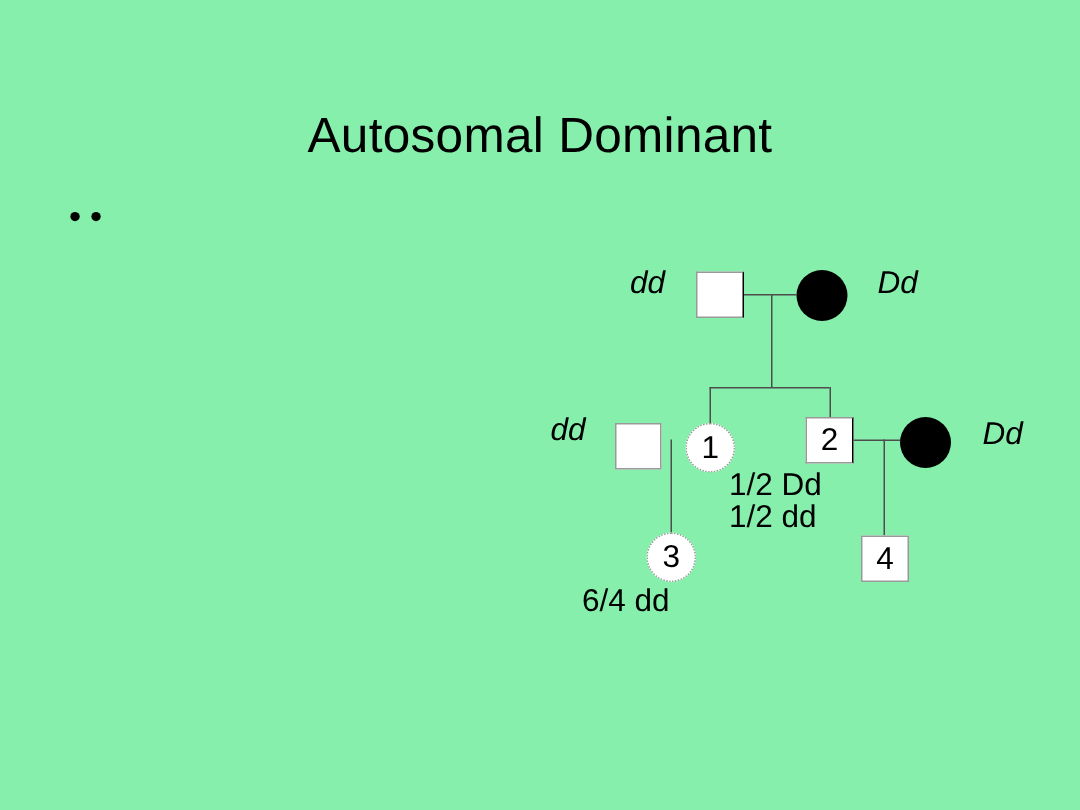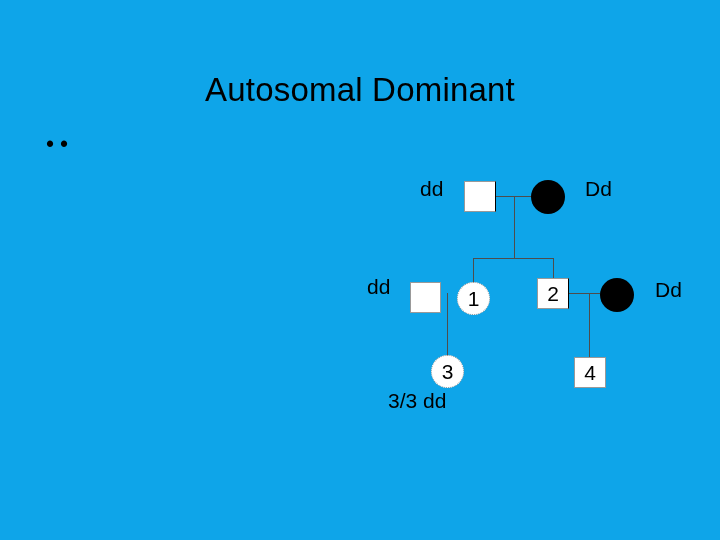--- a/index.html
+++ b/index.html
@@ -5,21 +5,21 @@
 <style>
   html, body {
     margin: 0;
     padding: 0;
     background: #ffffff;
   }
   #slide {
     position: relative;
     width: 720px;
     height: 540px;
-    background: #0ea5e9;
+    background: #86efac;
     overflow: hidden;
     font-family: "Liberation Sans", sans-serif;
     color: #000000;
   }
   #slide-title {
     position: absolute;
     left: 0;
     top: 48px;
     width: 720px;
     text-align: center;
@@ -111,20 +111,21 @@
     background: #4d4d4d;
   }
   .ped-line.h { height: 1px; }
   .ped-line.v { width: 1px; }
   .ped-label {
     position: absolute;
     font-size: 21px;
     line-height: 24px;
     color: #000000;
     white-space: nowrap;
+    font-style: italic;
   }
   .ped-note {
     position: absolute;
     font-size: 21px;
     line-height: 21px;
     color: #000000;
     white-space: nowrap;
   }
   .ped-note div { line-height: 21px; }
 </style>
@@ -165,41 +166,45 @@
     <div class="ped-line v" style="left:198px; top:98px; height:20px;"></div>
 
     <div class="ped-label" style="left:12px; top:115px;">dd</div>
 
     <div class="ped-sym sq-open" style="left:55px; top:122px; width:31px; height:31px;"></div>
 
     <div class="ped-sym circ-open" style="left:102px; top:122px; width:33px; height:33px;">
       <span class="sym-num">1</span>
     </div>
 
+    <div class="ped-note" style="left:131px; top:153px;">
+      <div>1/2 Dd</div>
+      <div>1/2 dd</div>
+    </div>
 
     <div class="ped-sym sq-open dark-edge" style="left:182px; top:118px; width:32px; height:31px;">
       <span class="sym-num">2</span>
     </div>
 
     <div class="ped-line h" style="left:214px; top:133px; width:31px;"></div>
 
     <div class="ped-sym circ-filled" style="left:245px; top:118px; width:34px; height:34px;"></div>
 
     <div class="ped-label" style="left:300px; top:118px;">Dd</div>
 
     <div class="ped-line v" style="left:92px; top:133px; height:62px;"></div>
 
     <div class="ped-line v" style="left:234px; top:133px; height:64px;"></div>
 
     <div class="ped-sym circ-open" style="left:76px; top:195px; width:33px; height:33px;">
       <span class="sym-num">3</span>
     </div>
 
     <div class="ped-note" style="left:33px; top:230px;">
-      <div>3/3 dd</div>
+      <div>6/4 dd</div>
     </div>
 
     <div class="ped-sym sq-open" style="left:219px; top:197px; width:32px; height:31px;">
       <span class="sym-num">4</span>
     </div>
 
   </div>
 
 </div>
 

